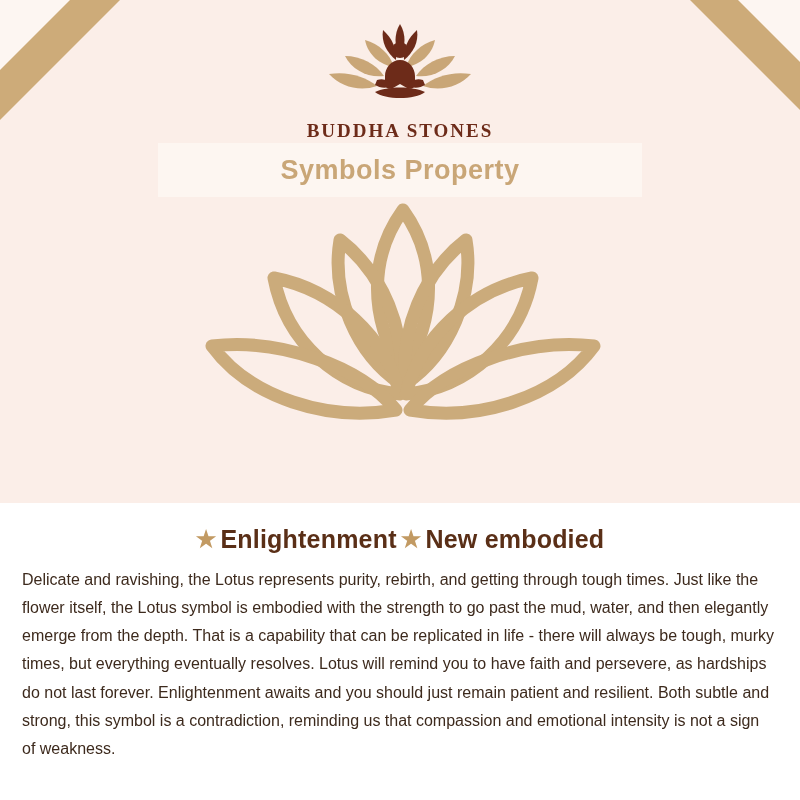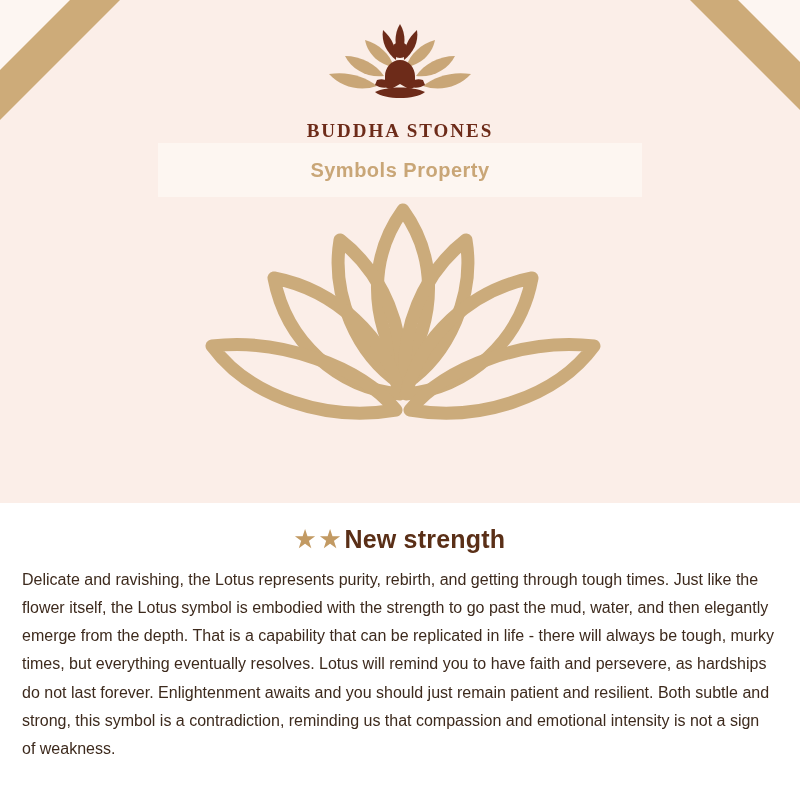--- a/index.html
+++ b/index.html
@@ -95,21 +95,21 @@
     top: 143px;
     left: 158px;
     width: 484px;
     height: 54px;
     background: #fdf6f1;
     display: flex;
     align-items: center;
     justify-content: center;
   }
   .title-band .title-text {
-    font-size: 20px;
+    font-size: 27px;
     font-weight: bold;
     color: #c9a677;
     letter-spacing: 0.5px;
   }
 
   
   .lotus-art {
     position: absolute;
     top: 196px;
     left: 188px;
@@ -241,19 +241,20 @@
         <path d="M24 150 C92 142 172 170 208 214 C140 226 62 202 24 150 Z"></path>
         <path d="M406 150 C368 202 290 226 222 214 C258 170 338 142 406 150 Z"></path>
       </g>
     </svg>
   </div>
 
 
   <div class="panel">
     <div class="headline">
       <span class="star">★</span>
+      <span class="h-a">Enlightenment</span>
       <span class="star">★</span>
-      <span class="h-b">New strength</span>
+      <span class="h-b">New embodied</span>
     </div>
     <p class="body-copy">Delicate and ravishing, the Lotus represents purity, rebirth, and getting through tough times. Just like the flower itself, the Lotus symbol is embodied with the strength to go past the mud, water, and then elegantly emerge from the depth. That is a capability that can be replicated in life - there will always be tough, murky times, but everything eventually resolves. Lotus will remind you to have faith and persevere, as hardships do not last forever. Enlightenment awaits and you should just remain patient and resilient. Both subtle and strong, this symbol is a contradiction, reminding us that compassion and emotional intensity is not a sign of weakness.</p>
   </div>
 
 </div>
 
 </body></html>

